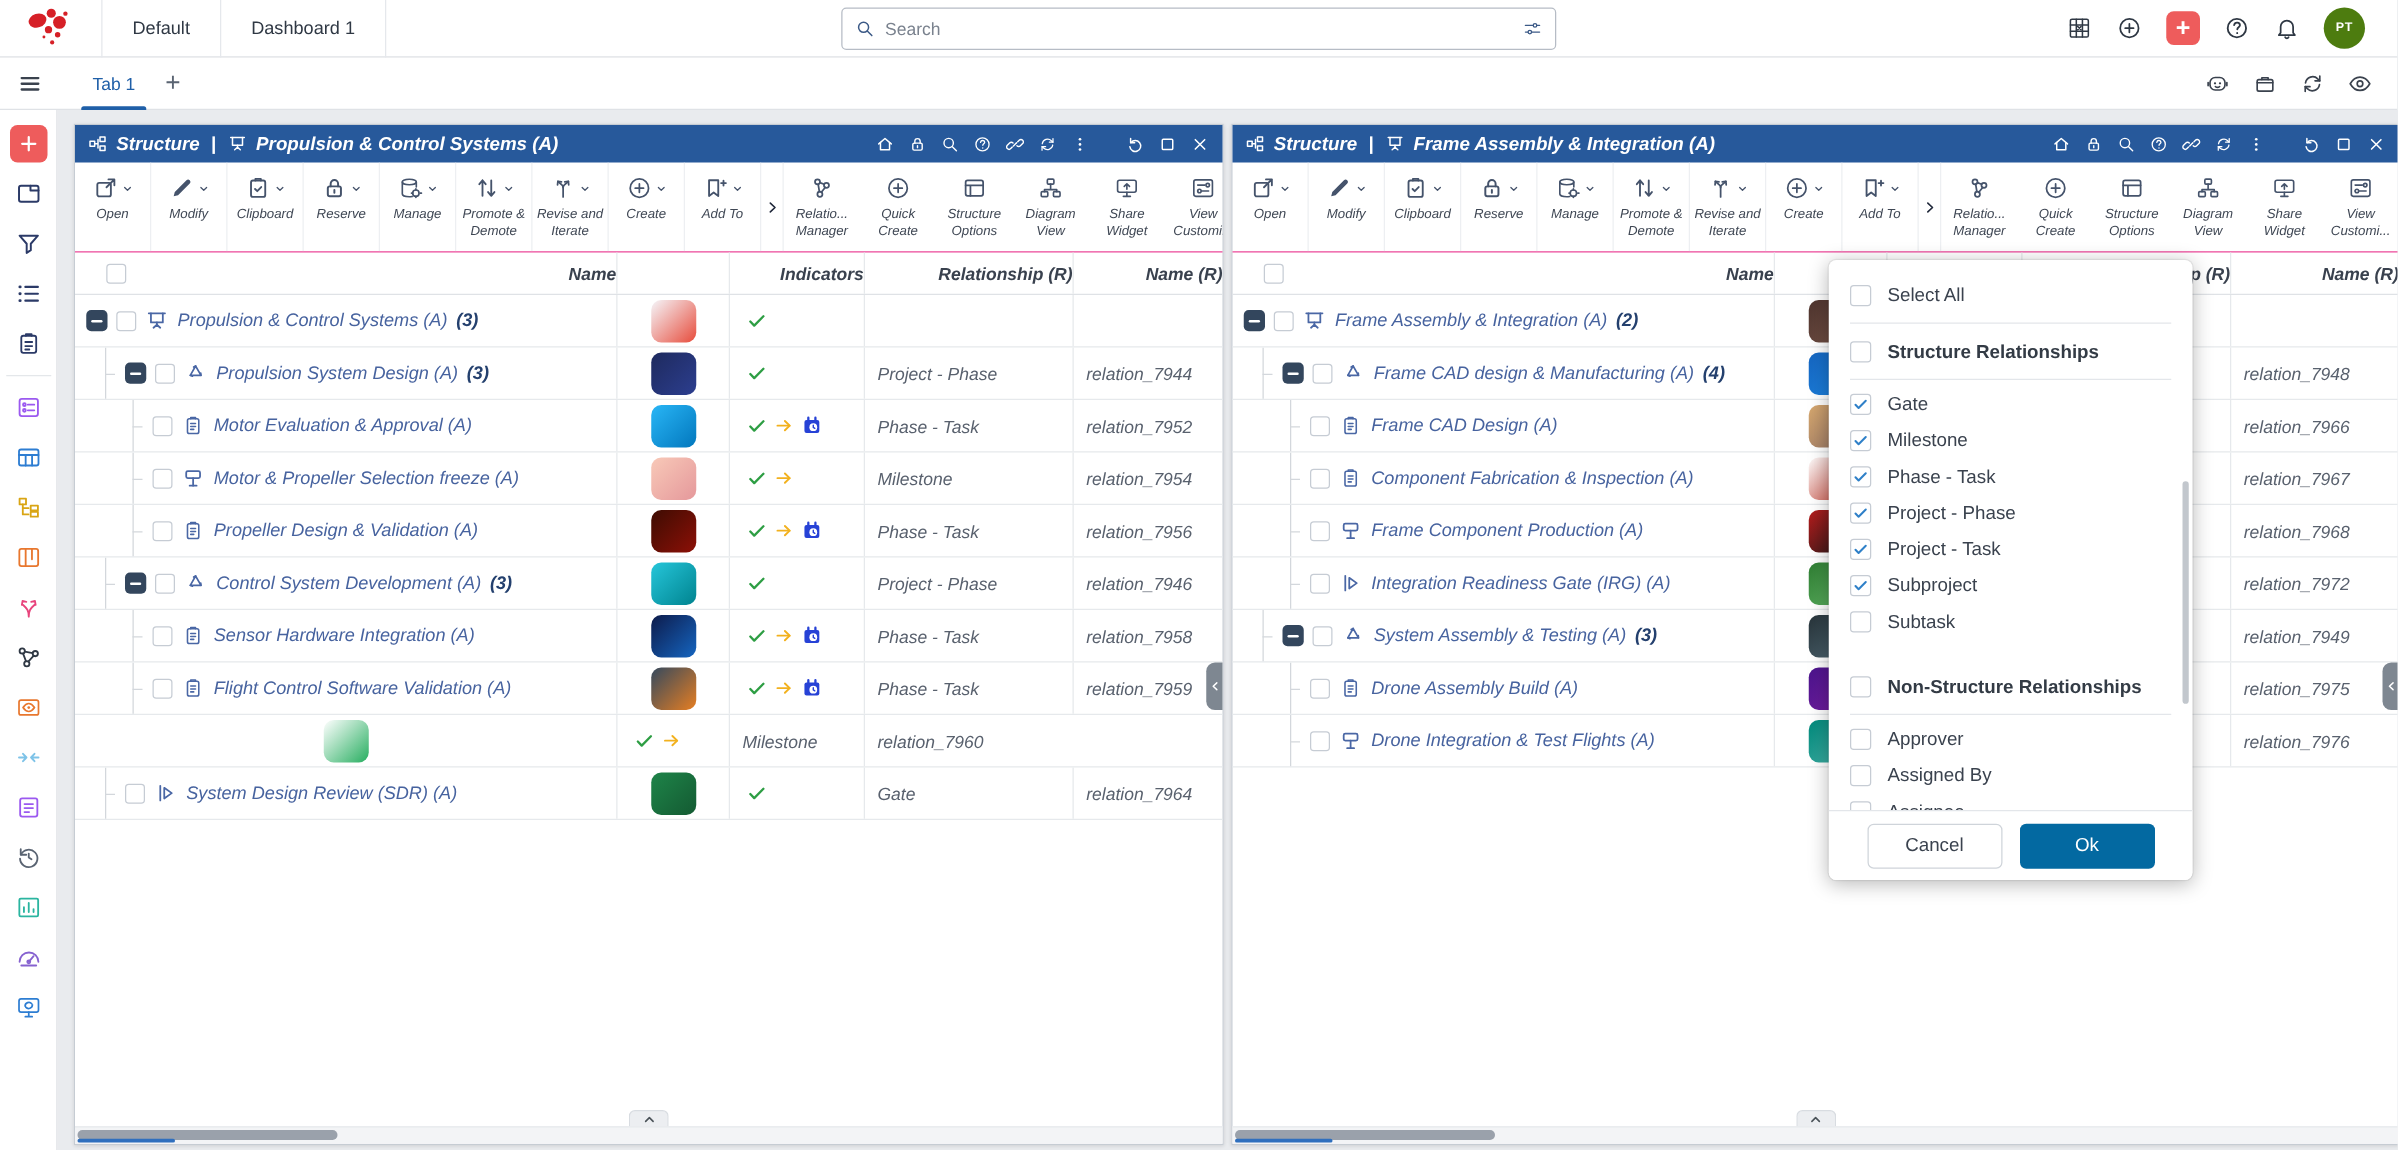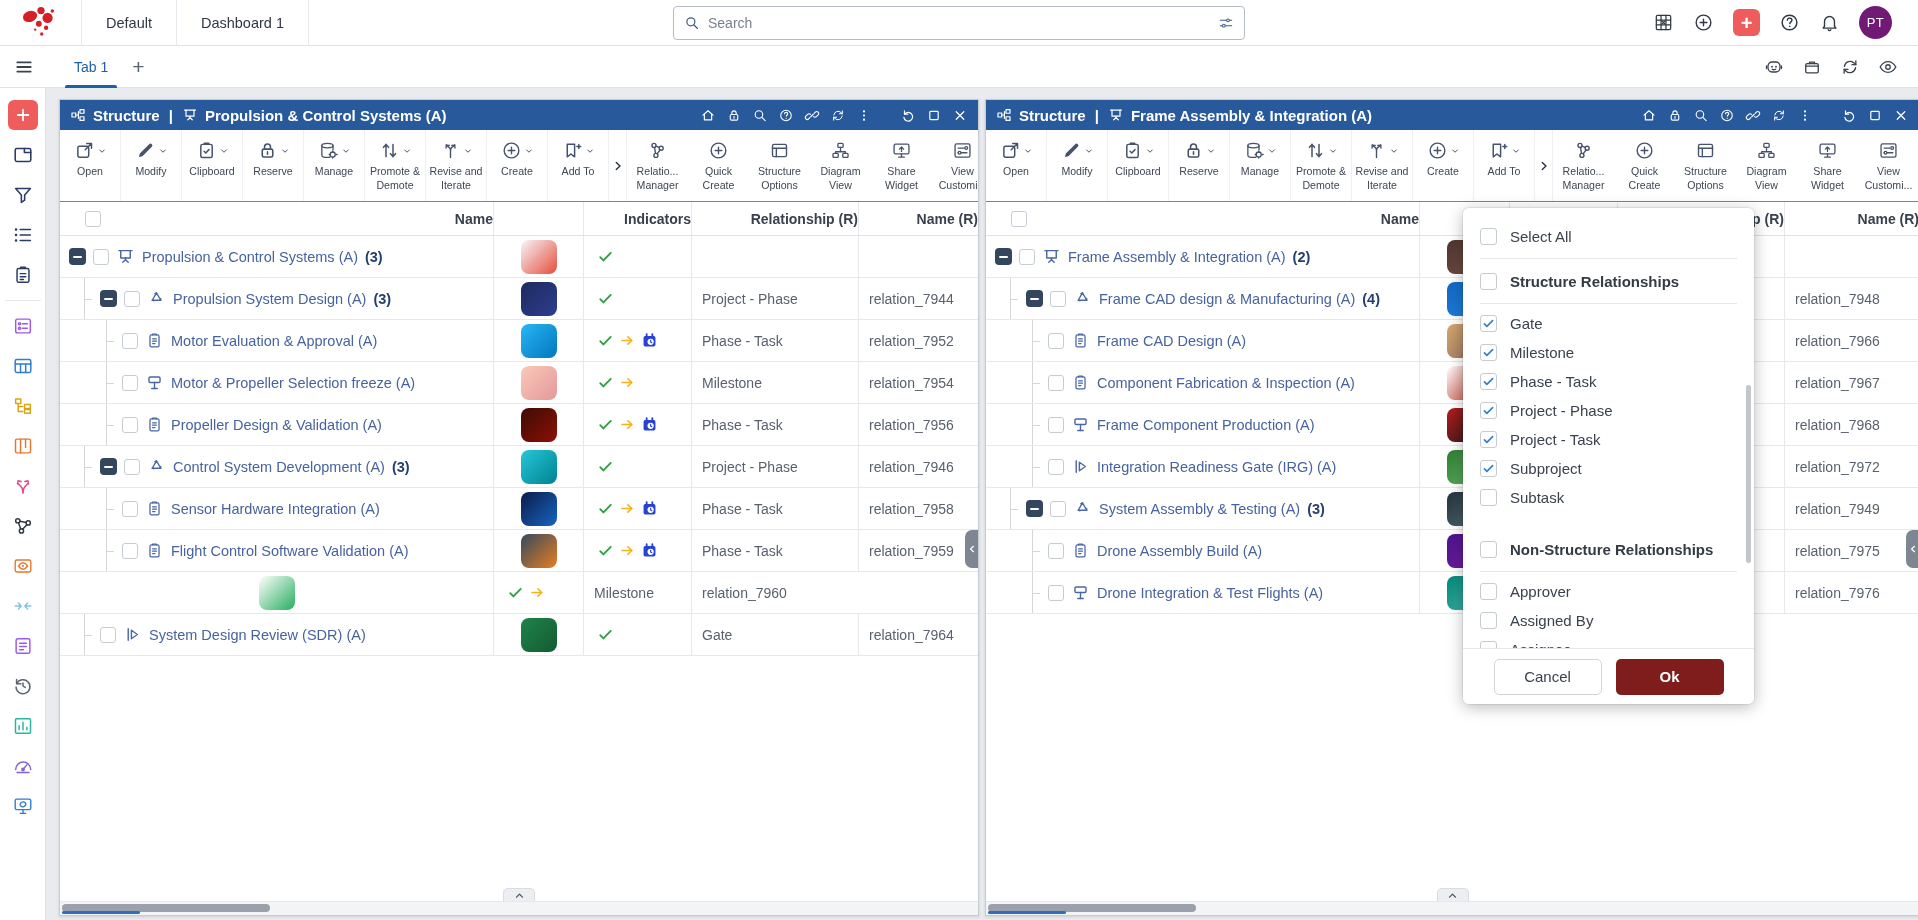--- a/index.html
+++ b/index.html
@@ -13,42 +13,42 @@
   .brand { width:82px; height:46px; display:flex; align-items:center; justify-content:center; border-right:1px solid #e5e8ec; }
   .brand .ic { width:44px; height:38px; }
   .nav-item { padding:0 24px; height:46px; display:flex; align-items:center; font-size:14.5px; color:#2f3844; border-right:1px solid #e5e8ec; cursor:default; }
   .search-wrap { position:absolute; left:673px; top:6px; width:572px; height:34px; border:1px solid #b6bcc5; border-radius:4px; background:#fff; display:flex; align-items:center; padding:0 10px; gap:8px; }
   .search-wrap .ic { width:16px; height:16px; color:#3c5a87; flex:0 0 16px; }
   .search-wrap input { border:none; outline:none; flex:1; font-size:14px; color:#333; font-family:"Liberation Sans",sans-serif; }
   .search-wrap input::placeholder { color:#7a828e; }
   .top-icons { margin-left:auto; display:flex; align-items:center; gap:19px; padding-right:26px; }
   .top-icons .tico { width:21px; height:21px; color:#2f3844; }
   .red-plus { width:27px; height:27px; background:#ee5c5c; border-radius:6px; color:#fff; display:flex; align-items:center; justify-content:center; font-size:20px; font-weight:bold; line-height:1; }
-  .avatar { width:33px; height:33px; border-radius:50%; background:#701a75; color:#fff; font-size:13px; font-weight:normal; display:flex; align-items:center; justify-content:center; letter-spacing:.5px; }
+  .avatar { width:33px; height:33px; border-radius:50%; background:#4d7c0f; color:#fff; font-size:10px; font-weight:bold; display:flex; align-items:center; justify-content:center; letter-spacing:.5px; }
 
   
   .tabbar { height:42px; background:#fff; border-bottom:1px solid #dfe2e6; display:flex; align-items:center; position:relative; z-index:5; }
   .burger { width:48px; display:flex; justify-content:center; color:#3a424e; }
   .burger .ic { width:20px; height:20px; }
   .tab { margin-left:14px; height:42px; display:flex; align-items:center; padding:0 12px; color:#1f5fa8; font-size:14px; position:relative; }
   .tab::after { content:""; position:absolute; left:3px; right:3px; bottom:0; height:3px; background:#1f5fa8; border-radius:2px 2px 0 0; }
   .add-tab { margin-left:12px; color:#5a6472; font-size:21px; line-height:1; cursor:default; }
   .tab-icons { margin-left:auto; display:flex; gap:18px; padding-right:20px; color:#3a424e; }
   .tab-icons .ic { width:20px; height:20px; }
 
   
   .workspace { display:flex; height:832px; }
   .sidebar { width:46px; background:#fff; border-right:1px solid #dfe2e6; display:flex; flex-direction:column; align-items:center; padding-top:12px; gap:10px; overflow:hidden; flex:0 0 46px; }
   .side-btn { width:30px; height:30px; border-radius:6px; display:flex; align-items:center; justify-content:center; flex:0 0 30px; }
   .side-btn .ic { width:22px; height:22px; }
   .side-accent .ic { width:18px; height:18px; }
   .side-divider { width:36px; height:1px; background:#e4e7ea; flex:0 0 1px; }
 
   .panels { flex:1; padding:11px 5px 0 13px; display:flex; gap:6px; position:relative; }
-  .panel { background:#fff; border:1px solid #c6ccd3; height:817px; display:flex; flex-direction:column; position:relative; box-shadow:0 1px 3px rgba(0,0,0,.12); }
+  .panel { background:#fff; border:1px solid #c6ccd3; height:817px; display:flex; flex-direction:column; position:relative; box-shadow:0 1px 3px rgba(0,0,0,.12);font-style:italic; }
   .panel-left { width:920px; flex:0 0 920px; }
   .panel-right { flex:1; }
 
   .panel-header { height:30px; flex:0 0 30px; background:#27599b; color:#fff; display:flex; align-items:center; padding:0 10px; gap:7px; }
   .panel-header .ic { width:16px; height:16px; flex:0 0 16px; }
   .ph-title { font-weight:bold; font-size:15px; white-space:nowrap; }
   .ph-sep { font-weight:bold; font-size:15px; margin:0 2px; }
   .ph-icons { margin-left:auto; display:flex; align-items:center; gap:10px; }
   .ph-icons .phi { width:15px; height:15px; color:#fff; }
   .ph-gap { width:8px; }
@@ -107,21 +107,21 @@
   .dd-item.tall { height:34px; }
   .dd-item.bold { font-weight:bold; font-size:15px; color:#333b45; }
   .dd-cb { width:17px; height:17px; flex:0 0 17px; border:1.5px solid #c6ccd4; border-radius:3px; background:#fff; display:flex; align-items:center; justify-content:center; color:#2f80c8; }
   .dd-cb .ic { width:13px; height:13px; }
   .dd-divider { height:1px; background:#e3e6ea; margin:5px 17px; }
   .dd-gap { height:20px; }
   .dd-scroll { position:absolute; right:3px; top:177px; width:5px; height:178px; background:#c2c7cd; border-radius:3px; }
   .dd-footer { position:absolute; bottom:0; left:0; right:0; height:56px; background:#fff; border-top:1px solid #e3e6ea; display:flex; align-items:center; justify-content:center; gap:14px; }
   .btn { width:108px; height:36px; border-radius:5px; font-size:15px; font-family:"Liberation Sans",sans-serif; display:flex; align-items:center; justify-content:center; cursor:default; }
   .btn-cancel { background:#fff; border:1px solid #cfd4da; color:#3a424e; }
-  .btn-ok { background:#7f1d1d; border:none; color:#fff;font-weight:bold; }
+  .btn-ok { background:#0369a1; border:none; color:#fff; }
 </style>
 </head>
 <body>
 
 <header class="topbar">
   <div class="brand">
       <span class="ic">
         <svg viewBox="0 0 60 52">
           <g fill="#d62027">
             <ellipse cx="15" cy="17" rx="10" ry="7.5" transform="rotate(-18 15 17)"></ellipse>

